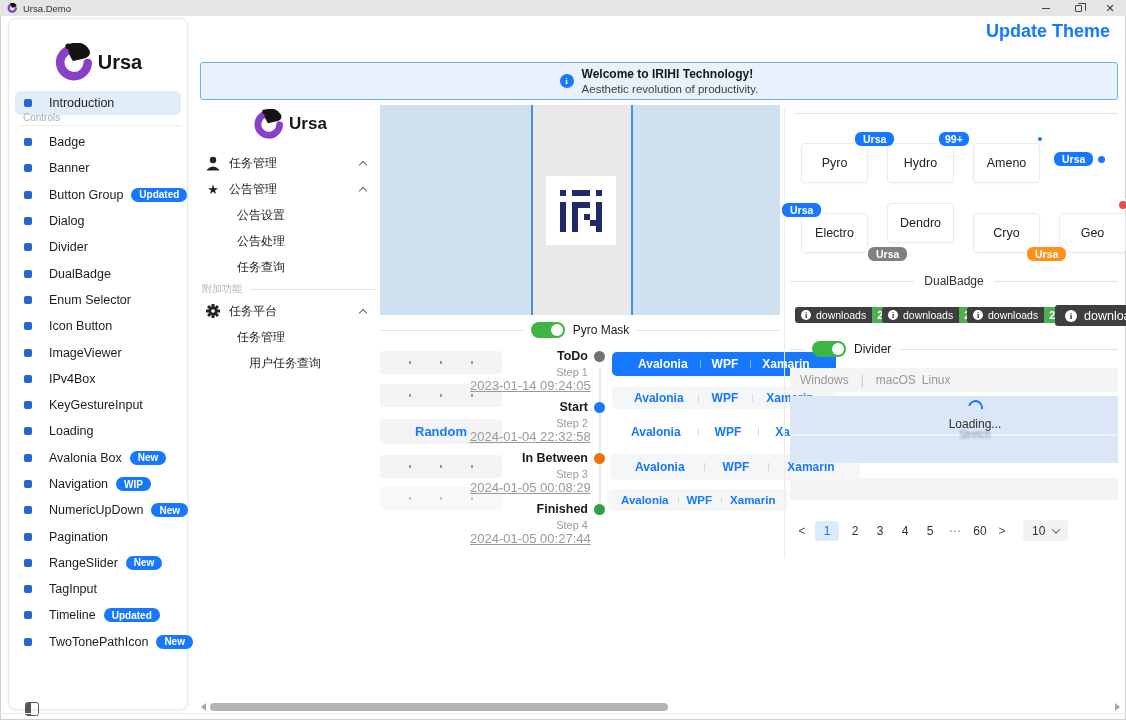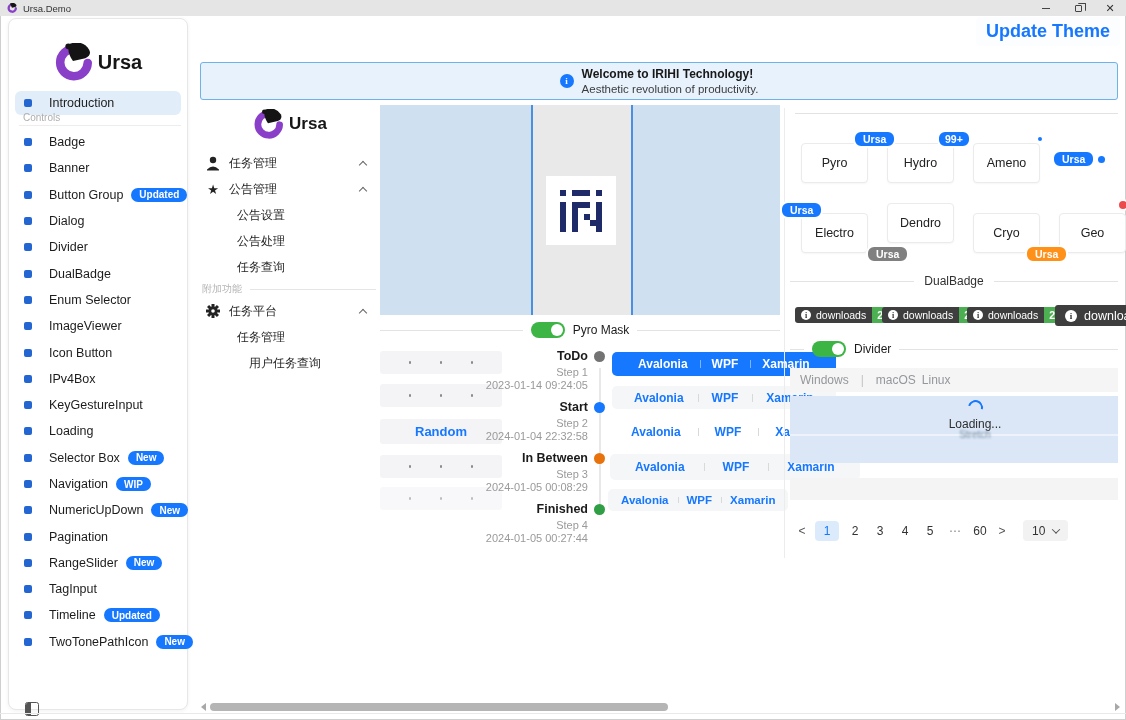--- a/index.html
+++ b/index.html
@@ -89,21 +89,21 @@
   .tl-wire { position:absolute; left:599px; top:368px; width:2px; height:138px; background:#e8e8e8; }
   .tl { position:absolute; left:470px; top:345px; width:118px; }
   .tl-entry { position:absolute; right:0; width:118px; text-align:right; }
   .tl div:nth-of-type(1).tl-entry { top:4px; } 
   .tl-entry:nth-of-type(1) { top:4px; }
   .tl-entry:nth-of-type(2) { top:55px; }
   .tl-entry:nth-of-type(3) { top:106px; }
   .tl-entry:nth-of-type(4) { top:157px; }
   .tl-status { font-size:12.5px; font-weight:700; color:#1b1b1b; line-height:15px; white-space:nowrap; }
   .tl-step { font-size:11px; color:#9a9a9a; line-height:14px; margin-top:1px; }
-  .tl-date { font-size:11px; color:#9a9a9a; line-height:13px; white-space:nowrap; }
+  .tl-date { font-size:13px; color:#9a9a9a; line-height:13px; white-space:nowrap;text-decoration:underline; }
   .tl-dot { position:absolute; right:-17px; top:2px; width:11px; height:11px; border-radius:50%; }
 
   
   .bg-row { position:absolute; display:flex; align-items:center; border-radius:5px; }
   .bg-item { font-size:12px; font-weight:700; position:relative; white-space:nowrap; }
   .bg-solid { left:612px; top:352px; height:24px; background:#1677ff; padding:0 14px; }
   .bg-solid .bg-item { color:#fff; padding:0 12px; }
   .bg-solid .bg-item + .bg-item::before { content:""; position:absolute; left:0; top:3px; bottom:3px; border-left:1px solid rgba(255,255,255,.45); }
   .bg-light { background:#f5f6f8; }
   .bg-light .bg-item { color:#1677ff; }
@@ -286,51 +286,51 @@
         </div>
 
         <div class="side-item">
           <span class="bullet"></span>
           <span class="side-label">Enum Selector</span>
 
         </div>
 
         <div class="side-item">
           <span class="bullet"></span>
+          <span class="side-label">Icon Button</span>
+
+        </div>
+
+        <div class="side-item">
+          <span class="bullet"></span>
           <span class="side-label">ImageViewer</span>
 
         </div>
 
         <div class="side-item">
           <span class="bullet"></span>
-          <span class="side-label">Icon Button</span>
-
-        </div>
-
-        <div class="side-item">
-          <span class="bullet"></span>
           <span class="side-label">IPv4Box</span>
 
         </div>
 
         <div class="side-item">
           <span class="bullet"></span>
           <span class="side-label">KeyGestureInput</span>
 
         </div>
 
         <div class="side-item">
           <span class="bullet"></span>
           <span class="side-label">Loading</span>
 
         </div>
 
         <div class="side-item">
           <span class="bullet"></span>
-          <span class="side-label">Selector Box</span>
+          <span class="side-label">Avalonia Box</span>
           <span class="pill">New</span>
         </div>
 
         <div class="side-item">
           <span class="bullet"></span>
           <span class="side-label">Navigation</span>
           <span class="pill">WIP</span>
         </div>
 
         <div class="side-item">

